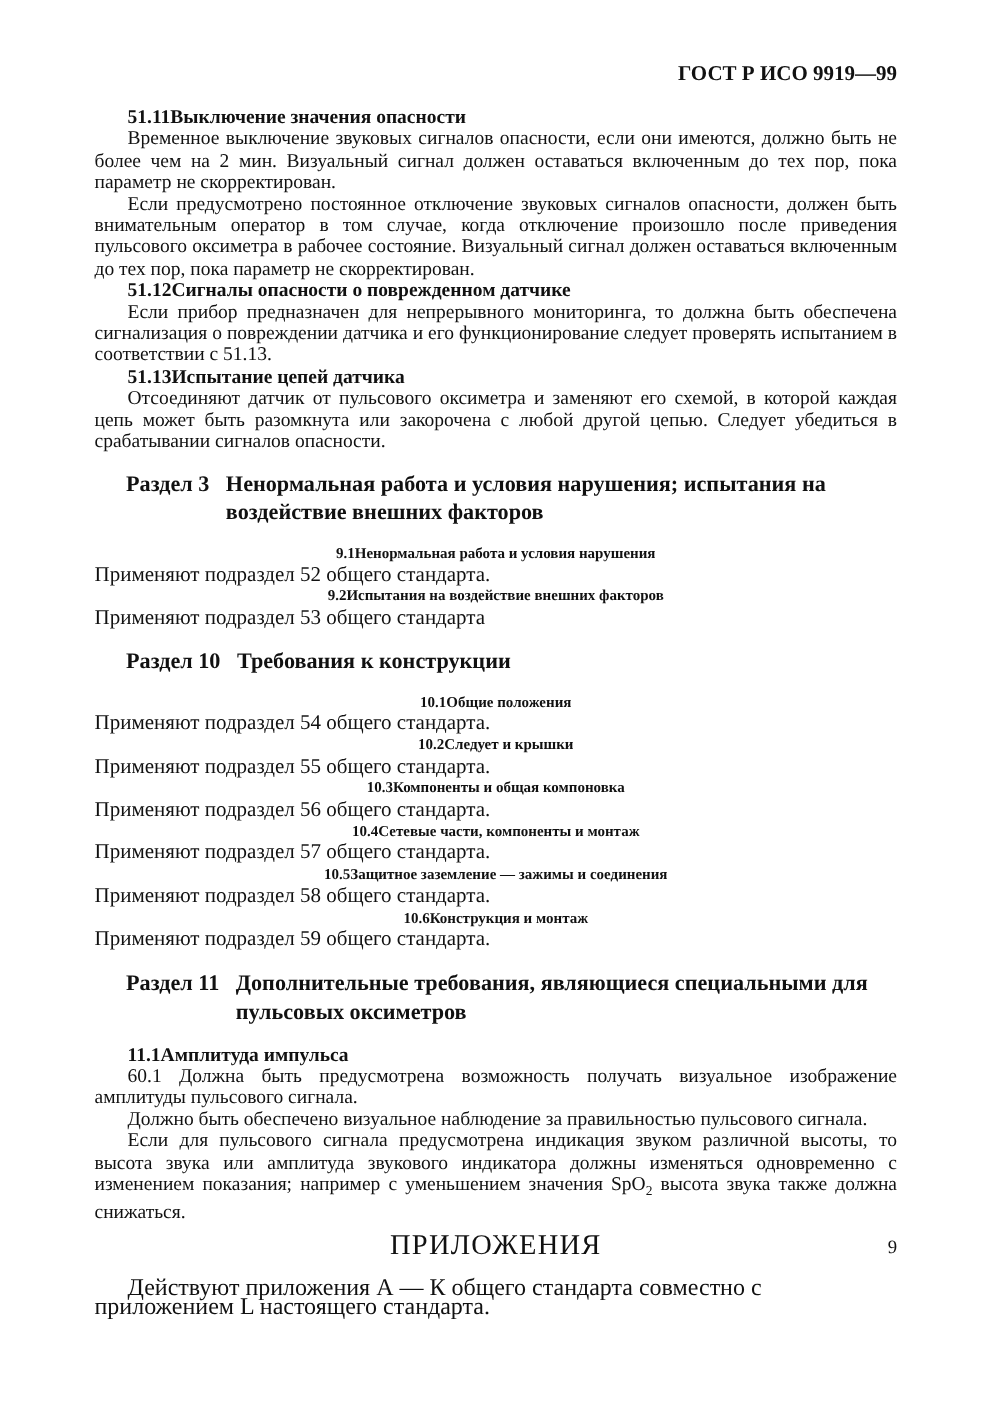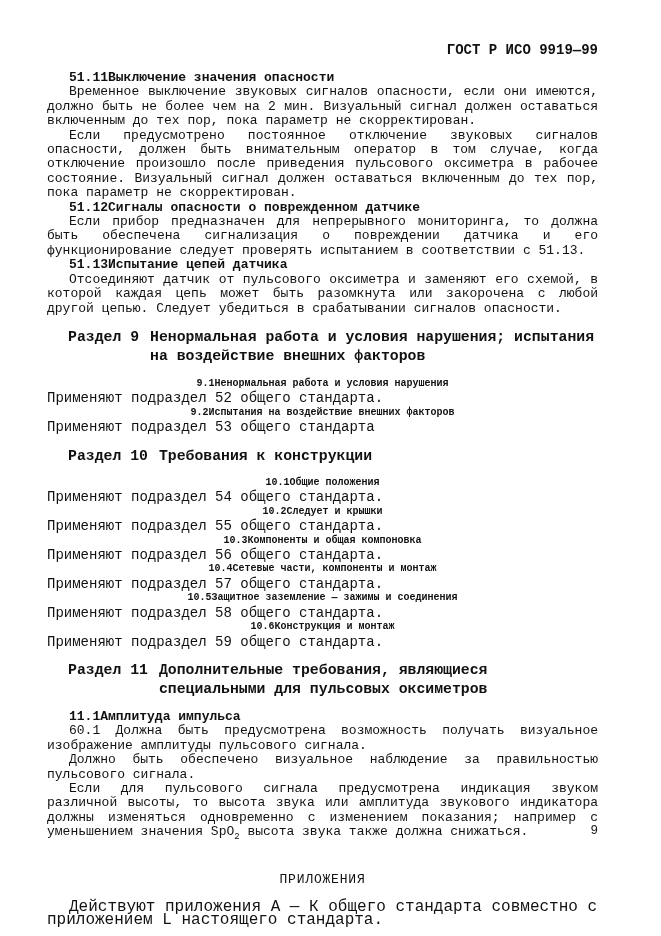--- a/index.html
+++ b/index.html
@@ -6,23 +6,23 @@
     margin: 0;
     padding: 0;
     background: #ffffff;
   }
   .page {
     position: relative;
     width: 661px;
     height: 936px;
     background: #ffffff;
     color: #111111;
-    font-family: Liberation Mono, monospace;
+    font-family: Liberation Serif, serif;
     box-sizing: border-box;
-    padding: 42px 63px 0 47px;
+    padding: 42px 63px 0 63px;
     overflow: hidden;
   }
   .std-header {
     text-align: right;
     font-weight: bold;
     font-size: 14px;
     line-height: 16px;
     margin: 0 0 13px 0;
   }
   .p {
@@ -58,24 +58,24 @@
     margin: 0;
     text-align: center;
   }
   .sub-body {
     font-size: 14px;
     line-height: 14.4px;
     margin: 0;
   }
   .apx-title {
     text-align: center;
-    font-size: 13px;
+    font-size: 19px;
     line-height: 15px;
     letter-spacing: 0.8px;
-    margin: 28px 0 0 0;
+    margin: 8px 0 0 0;
   }
   .apx-text {
     font-size: 16px;
     line-height: 13px;
     text-indent: 22px;
     margin: 14px 0 0 0;
   }
   .page-number {
     position: absolute;
     top: 824px;
@@ -95,21 +95,21 @@
   <p class="p">Временное выключение звуковых сигналов опасности, если они имеются, должно быть не более чем на 2 мин. Визуальный сигнал должен оставаться включенным до тех пор, пока параметр не скорректирован.</p>
   <p class="p">Если предусмотрено постоянное отключение звуковых сигналов опасности, должен быть внимательным оператор в том случае, когда отключение произошло после приведения пульсового оксиметра в рабочее состояние. Визуальный сигнал должен оставаться включенным до тех пор, пока параметр не скорректирован.</p>
 
   <p class="clause-head"><span class="num">51.12</span><span>Сигналы опасности о поврежденном датчике</span></p>
   <p class="p">Если прибор предназначен для непрерывного мониторинга, то должна быть обеспечена сигнализация о повреждении датчика и его функционирование следует проверять испытанием в соответствии с 51.13.</p>
 
   <p class="clause-head"><span class="num">51.13</span><span>Испытание цепей датчика</span></p>
   <p class="p">Отсоединяют датчик от пульсового оксиметра и заменяют его схемой, в которой каждая цепь может быть разомкнута или закорочена с любой другой цепью. Следует убедиться в срабатывании сигналов опасности.</p>
 
   <div class="sec-head sec-gap-before">
-    <span class="sec-num">Раздел 9</span>
+    <span class="sec-num">Раздел 3</span>
     <span class="sec-title">Ненормальная работа и условия нарушения; испытания на воздействие внешних факторов</span>
   </div>
   <div class="sub-list">
     <p class="sub-head"><span class="num">9.1</span><span>Ненормальная работа и условия нарушения</span></p>
     <p class="sub-body">Применяют подраздел 52 общего стандарта.</p>
     <p class="sub-head"><span class="num">9.2</span><span>Испытания на воздействие внешних факторов</span></p>
     <p class="sub-body">Применяют подраздел 53 общего стандарта</p>
   </div>
 
   <div class="sec-head sec-gap-before">

